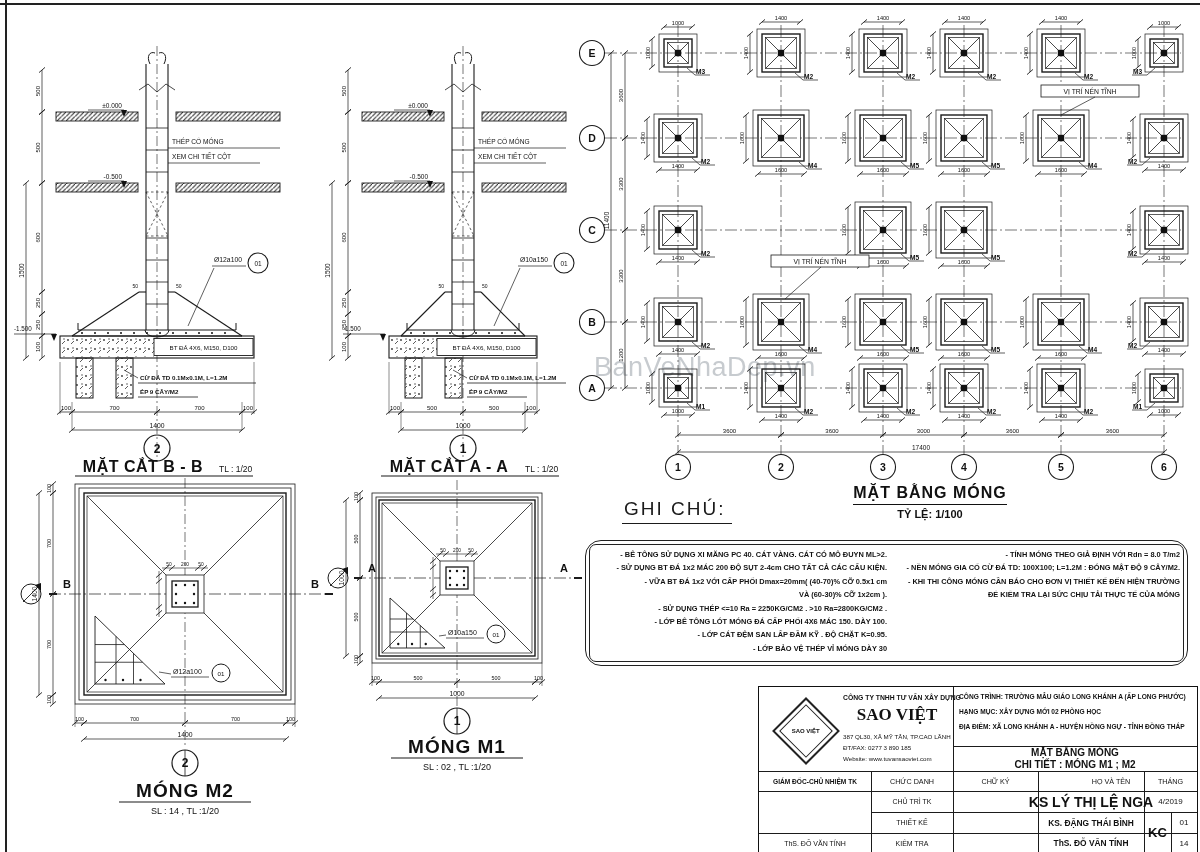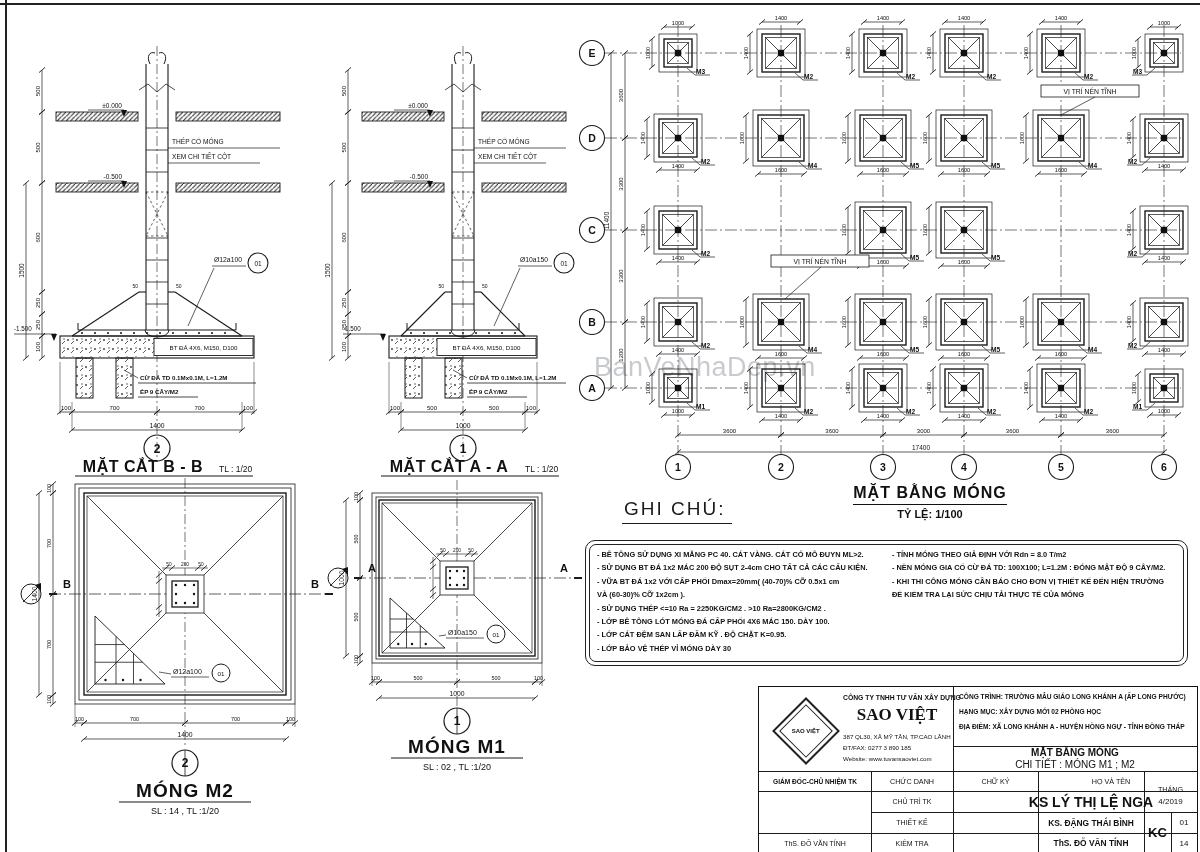--- a/index.html
+++ b/index.html
@@ -15,21 +15,21 @@
     letter-spacing:1px;text-shadow:1px 1px 0 #ececec;z-index:3;}
   
   .plan-caption{position:absolute;left:760px;top:484px;width:340px;text-align:center;z-index:2;}
   .plan-caption .t1{display:inline-block;font-size:16px;font-weight:bold;letter-spacing:1px;
     border-bottom:1.6px solid #111;padding-bottom:2px;color:#111;}
   .plan-caption .t2{font-size:11px;font-weight:bold;margin-top:3px;color:#111;}
   
   .ghichu-head{position:absolute;left:622px;top:498px;font-size:19px;letter-spacing:2px;color:#1b1b1b;
     border-bottom:1.4px solid #1b1b1b;padding:0 6px 3px 2px;z-index:2;}
   .notes-box{position:absolute;left:585px;top:540px;width:601px;height:124px;border:1.4px solid #222;
-    border-radius:10px;z-index:2;background:transparent;}
+    border-radius:16px;z-index:2;background:transparent;text-align:right;}
   .notes-inner{position:absolute;left:3px;top:3px;right:3px;bottom:3px;border:1px solid #222;border-radius:7px;}
   .notes-col{position:absolute;top:7px;font-size:7.4px;font-weight:bold;line-height:13.4px;color:#111;white-space:nowrap;}
   .notes-col.left{left:11px;width:290px;}
   .notes-col.right{left:306px;width:288px;}
   
   .logo{position:absolute;left:1052px;top:10px;width:148px;height:66px;z-index:4;}
   .logo .banve{position:absolute;left:36px;top:2px;font-size:10px;font-weight:bold;letter-spacing:2px;}
   .logo .nha{position:absolute;left:0px;top:18px;font-size:27px;font-weight:bold;letter-spacing:0px;}
   .logo .dep{position:absolute;left:96px;top:21px;font-size:24px;font-weight:bold;}
   .logo .house{position:absolute;left:46px;top:0px;}
@@ -1243,27 +1243,27 @@
     <div class="tb-txt" style="left:84px;top:7px;width:108px;font-size:6.8px;font-weight:bold;">CÔNG TY TNHH TƯ VẤN XÂY DỰNG</div>
     <div class="tb-txt" style="left:84px;top:18px;width:108px;font-size:17px;font-weight:bold;font-family:'Liberation Serif','DejaVu Serif',serif;text-align:center;">SAO VIỆT</div>
     <div class="tb-txt" style="left:84px;top:46px;width:110px;font-size:6.2px;">387 QL30, XÃ MỸ TÂN, TP.CAO LÃNH</div>
     <div class="tb-txt" style="left:84px;top:57px;width:110px;font-size:6.2px;">ĐT/FAX: 0277 3 890 185</div>
     <div class="tb-txt" style="left:84px;top:68px;width:110px;font-size:6.2px;">Website: www.tuvansaoviet.com</div>
 
     <div class="tb-txt" style="left:200px;top:6px;width:236px;font-size:6.6px;font-weight:bold;">CÔNG TRÌNH: TRƯỜNG MẪU GIÁO LONG KHÁNH A (ẤP LONG PHƯỚC)</div>
     <div class="tb-txt" style="left:200px;top:21px;width:236px;font-size:6.6px;font-weight:bold;">HẠNG MỤC: XÂY DỰNG MỚI 02 PHÒNG HỌC</div>
     <div class="tb-txt" style="left:200px;top:36px;width:236px;font-size:6.6px;font-weight:bold;">ĐỊA ĐIỂM: XÃ LONG KHÁNH A - HUYỆN HỒNG NGỰ - TỈNH ĐỒNG THÁP</div>
     <div class="tb-txt tb-center" style="left:194px;top:60px;width:244px;height:11px;font-size:10px;font-weight:bold;">MẶT BẰNG MÓNG</div>
-    <div class="tb-txt tb-center" style="left:194px;top:71px;width:244px;height:12px;font-size:10px;font-weight:normal;">CHI TIẾT : MÓNG M1 ; M2</div>
+    <div class="tb-txt tb-center" style="left:194px;top:71px;width:244px;height:12px;font-size:10px;font-weight:bold;">CHI TIẾT : MÓNG M1 ; M2</div>
 
     <div class="tb-txt tb-center" style="left:0;top:85px;width:112px;height:19px;font-size:6.6px;font-weight:bold;">GIÁM ĐỐC-CHỦ NHIỆM TK</div>
     <div class="tb-txt tb-center" style="left:112px;top:85px;width:82px;height:19px;font-size:7.2px;">CHỨC DANH</div>
     <div class="tb-txt tb-center" style="left:194px;top:85px;width:85px;height:19px;font-size:7.2px;">CHỮ KÝ</div>
     <div class="tb-txt tb-center" style="left:279px;top:85px;width:106px;height:19px;font-size:7.2px;margin-left:20px;">HỌ VÀ TÊN</div>
-    <div class="tb-txt tb-center" style="left:385px;top:85px;width:53px;height:19px;font-size:7.2px;margin-top:8px;">THÁNG</div>
+    <div class="tb-txt tb-center" style="left:385px;top:85px;width:53px;height:19px;font-size:7.2px;">THÁNG</div>
 
     <div class="tb-txt tb-center" style="left:112px;top:105px;width:82px;height:19px;font-size:7px;">CHỦ TRÌ TK</div>
     <div class="tb-txt tb-center" style="left:112px;top:126px;width:82px;height:19px;font-size:7px;">THIẾT KẾ</div>
     <div class="tb-txt tb-center" style="left:112px;top:147px;width:82px;height:18px;font-size:7px;">KIỂM TRA</div>
     <div class="tb-txt tb-center" style="left:279px;top:105px;width:106px;height:19px;font-size:14px;font-weight:bold;">KS LÝ THỊ LỆ NGA</div>
     <div class="tb-txt tb-center" style="left:279px;top:126px;width:106px;height:19px;font-size:8.4px;font-weight:bold;">KS. ĐẶNG THÁI BÌNH</div>
     <div class="tb-txt tb-center" style="left:279px;top:147px;width:106px;height:18px;font-size:8.4px;font-weight:bold;">ThS. ĐỖ VĂN TÍNH</div>
     <div class="tb-txt tb-center" style="left:0;top:147px;width:112px;height:18px;font-size:7px;">ThS. ĐỖ VĂN TÍNH</div>
     <div class="tb-txt tb-center" style="left:385px;top:105px;width:53px;height:19px;font-size:8px;">4/2019</div>
     <div class="tb-txt tb-center" style="left:385px;top:126px;width:27px;height:39px;font-size:13px;font-weight:bold;">KC</div>

